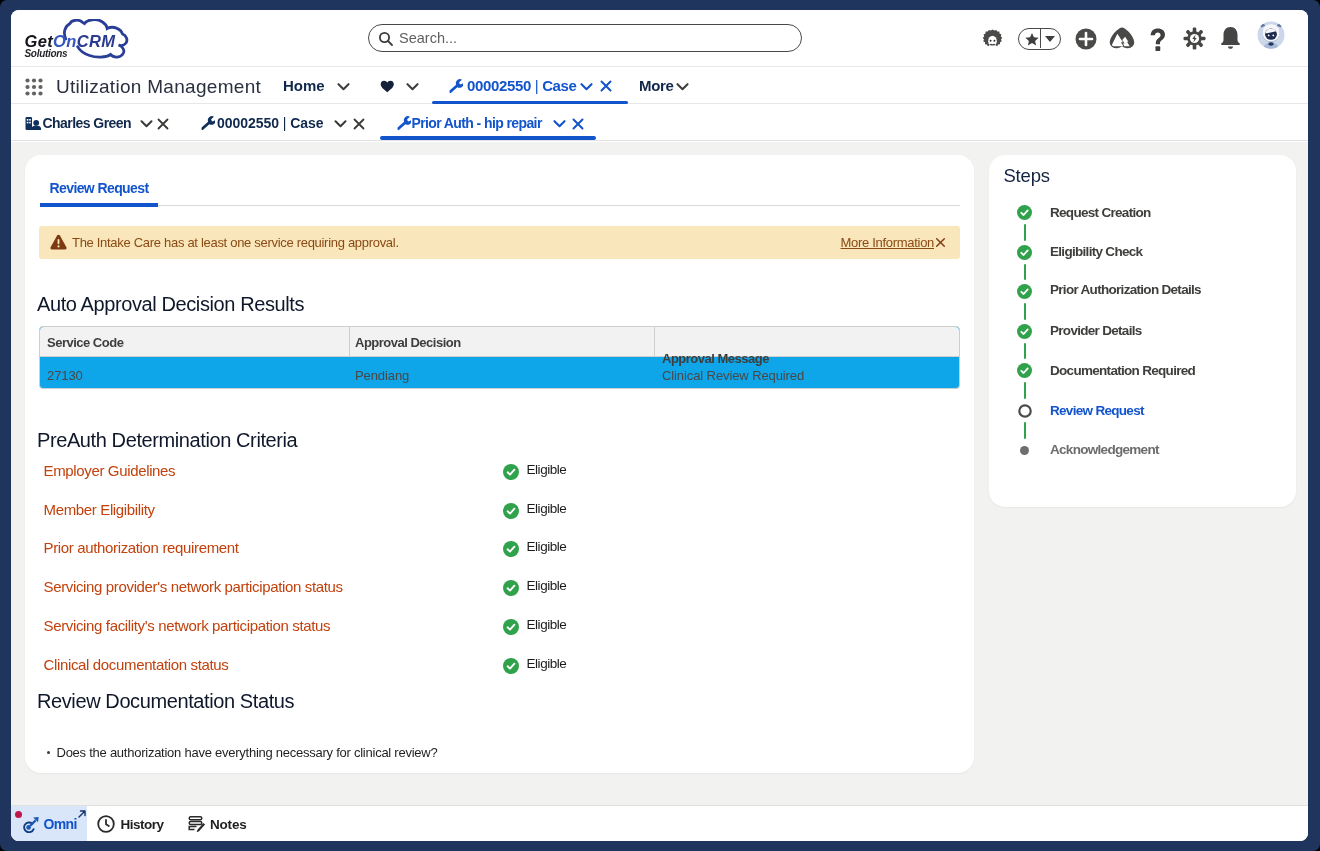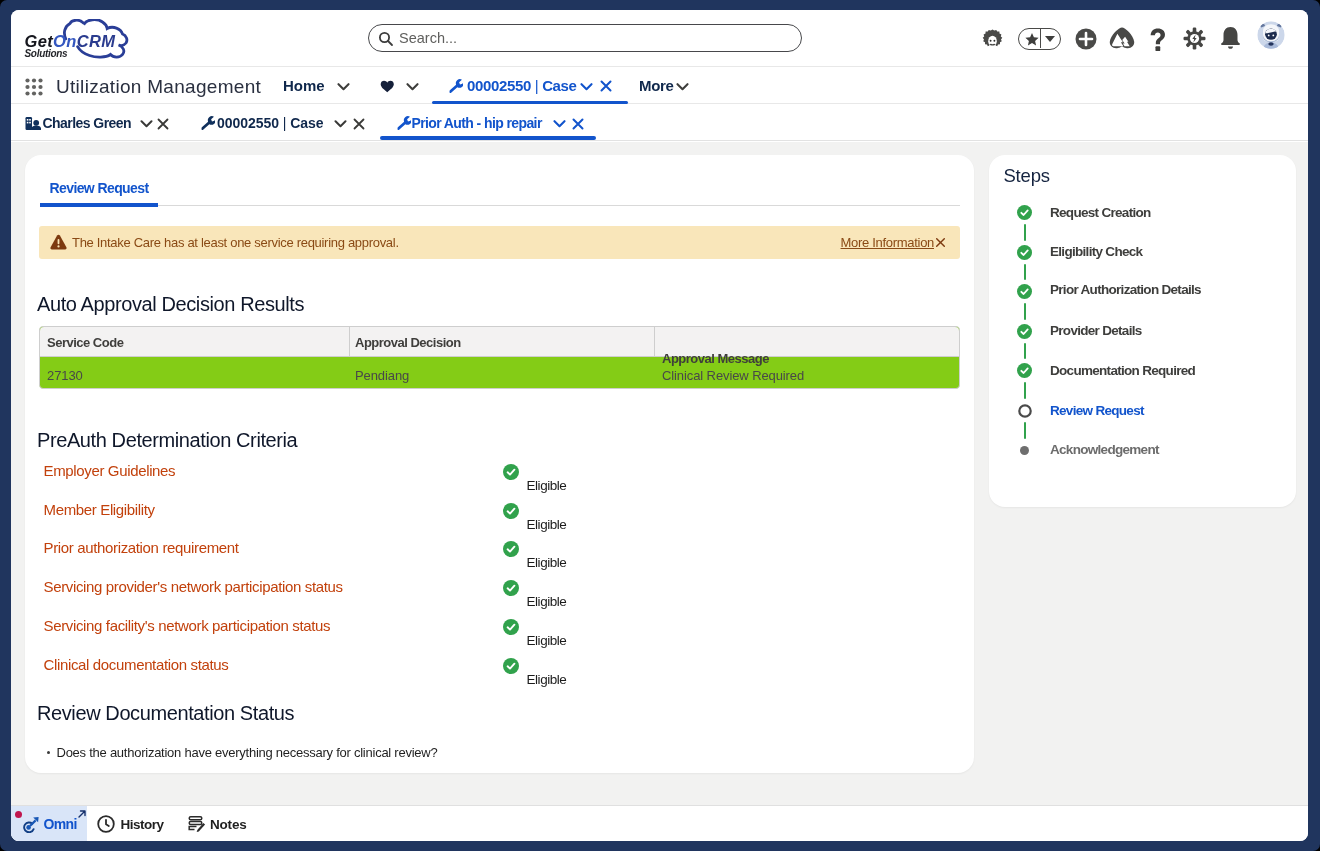--- a/index.html
+++ b/index.html
@@ -36,27 +36,27 @@
 .tabline { position:absolute; left:15px; top:50.5px; width:920px; height:1px; background:#d9d9d9; }
 .tabbar { position:absolute; left:15px; top:48px; width:118px; height:4px; background:#1254cc; }
 .tabtxt { position:absolute; left:25px; top:25px; font-size:14px; font-weight:700; color:#1254cc; letter-spacing:-0.6px; }
 #banner { position:absolute; left:14.5px; top:71.5px; width:921px; height:33px;
   background:#f9e6ba; border-radius:3px; }
 #banner .btxt { position:absolute; left:33px; top:9px; font-size:13px; letter-spacing:-0.3px; color:#8a4a15; }
 #banner .more { position:absolute; right:26px; top:9px; font-size:13px; letter-spacing:-0.3px; color:#8a4a15;
   text-decoration:underline; }
 h2 { position:absolute; font-size:20px; font-weight:500; color:#0f172a; letter-spacing:-0.4px; }
 #tablewrap { position:absolute; left:14.5px; top:171px; width:921px; height:63px;
-  border:1px solid #cecece; border-radius:4px; background:#84cc16; }
+  border:1px solid #cecece; border-radius:4px; background:#0ea5e9; }
 #thead { position:absolute; left:0; top:0; width:100%; height:30.5px; background:#f3f2f2;
   border-bottom:1px solid #cecece; border-radius:4px 4px 0 0; }
 #thead div { position:absolute; top:8px; font-size:13px; letter-spacing:-0.5px; font-weight:700; color:#3f3e3c; }
 #trow div { position:absolute; top:41px; font-size:13px; letter-spacing:-0.1px; color:#484848; }
 .criteria { position:absolute; left:19px; font-size:15px; letter-spacing:-0.35px; color:#c2410c; }
-.elig { position:absolute; left:502px; font-size:13.5px; letter-spacing:-0.45px; color:#1c1c1c;margin-top:16px; }
+.elig { position:absolute; left:502px; font-size:13.5px; letter-spacing:-0.45px; color:#1c1c1c; }
 
 .steplabel { position:absolute; left:61px; font-size:13.5px; letter-spacing:-0.7px; font-weight:600; color:#3e3e3c; white-space:nowrap; }
 
 #utilbar { position:absolute; left:0; top:795px; width:100%; height:36px; background:#fff;
   border-top:1px solid #e0e0e0; }
 #omnitab { position:absolute; left:0; top:0; width:75.5px; height:36px; background:#d9e5f8; }
 .utxt { font-size:13.5px; font-weight:600; color:#1f1f1f; }
 svg { display:block; }
 </style>
 </head>
@@ -311,21 +311,21 @@
       <svg class="abs gc" style="left:478px; top:503.3px;" width="16" height="16" viewBox="0 0 16 16">
           <circle cx="8" cy="8" r="8" fill="#31a24c"></circle>
           <polyline points="4.6,8.3 7,10.6 11.4,5.7" fill="none" stroke="#fff" stroke-width="1.9" stroke-linecap="round" stroke-linejoin="round"></polyline>
         </svg>
       <div class="elig" style="top:307.3px;">Eligible</div>
       <div class="elig" style="top:346.1px;">Eligible</div>
       <div class="elig" style="top:384.9px;">Eligible</div>
       <div class="elig" style="top:423.7px;">Eligible</div>
       <div class="elig" style="top:462.5px;">Eligible</div>
       <div class="elig" style="top:501.3px;">Eligible</div>
-      <h2 style="left:12.5px; top:547px;">Review Documentation Status</h2>
+      <h2 style="left:12.5px; top:535px;">Review Documentation Status</h2>
       <div class="abs" style="left:22.5px; top:596.5px; width:3px; height:3px; border-radius:50%; background:#3a3a3a;"></div>
       <div class="abs" style="left:32px; top:590px; font-size:13px; letter-spacing:-0.25px; color:#1f1f1f;">Does the authorization have everything necessary for clinical review?</div>
     </div>
     <div id="stepscard">
       <div class="abs" style="left:14.4px; top:10px; font-size:18.5px; font-weight:500; color:#14233f; letter-spacing:-0.15px;">Steps</div>
 
       <div class="abs" style="left:34.5px; top:69.5px; width:2px; height:16.6px; background:#31a24c; border-radius:1px;"></div>
       <div class="abs" style="left:34.5px; top:109.1px; width:2px; height:16.6px; background:#31a24c; border-radius:1px;"></div>
       <div class="abs" style="left:34.5px; top:148.7px; width:2px; height:16.6px; background:#31a24c; border-radius:1px;"></div>
       <div class="abs" style="left:34.5px; top:188.3px; width:2px; height:16.6px; background:#31a24c; border-radius:1px;"></div>

